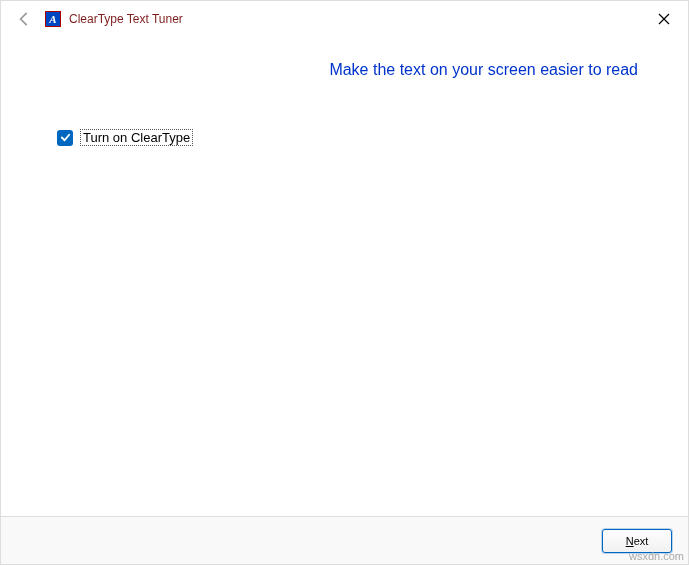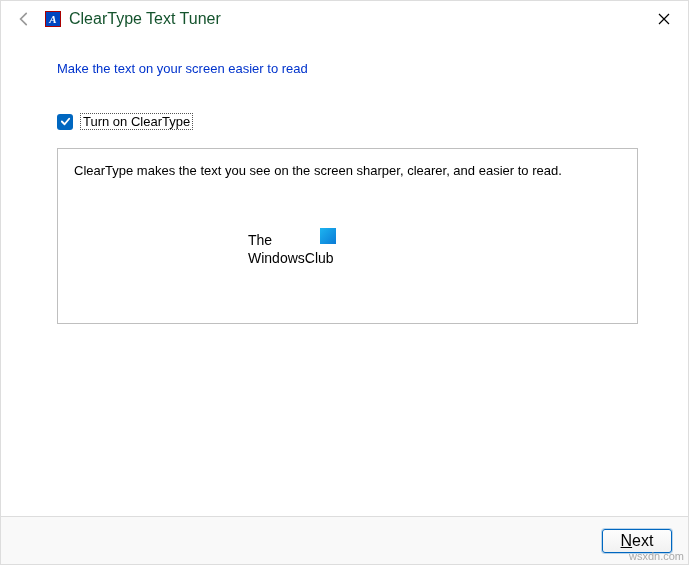--- a/index.html
+++ b/index.html
@@ -47,44 +47,45 @@
       align-items: center;
       justify-content: center;
       color: #fff;
       font-size: 11px;
       font-weight: bold;
       font-style: italic;
       font-family: Georgia, serif;
       margin-right: 8px;
     }
     .app-title {
-      font-size: 16px;
-      color: #14532d;
+      font-size: 12px;
+      color: #7f1d1d;
     }
     .close-btn {
       position: absolute;
       right: 14px;
       top: 8px;
       width: 20px;
       height: 20px;
       display: flex;
       align-items: center;
       justify-content: center;
       font-size: 14px;
       color: #000;
       cursor: pointer;
     }
     .content {
       padding: 24px 50px 0 56px;
     }
     .heading {
       color: #0033cc;
-      font-size: 13px;
+      font-size: 16px;
       font-weight: 400;
-      margin-bottom: 37px;
+      margin-bottom: 50px;
+      text-align: right;
     }
     .checkbox-row {
       display: flex;
       align-items: center;
       margin-bottom: 18px;
     }
     .checkbox {
       width: 16px;
       height: 16px;
       background: #0067c0;
@@ -140,21 +141,21 @@
       justify-content: flex-end;
       padding: 0 16px;
       gap: 8px;
     }
     .btn {
       min-width: 70px;
       height: 24px;
       border: 1px solid #bbb;
       border-radius: 3px;
       background: linear-gradient(#fdfdfd, #f1f1f1);
-      font-size: 16px;
+      font-size: 11px;
       cursor: pointer;
       display: flex;
       align-items: center;
       justify-content: center;
       font-family: inherit;
       padding: 0 12px;
     }
     .btn.primary {
       border: 1px solid #0067c0;
       box-shadow: 0 0 0 1px rgba(0,103,192,0.25);
@@ -194,28 +195,20 @@
 
     <div class="checkbox-row">
       <div class="checkbox">
         <svg viewBox="0 0 12 12">
             <path d="M2 6 L5 9 L10 3" stroke="#fff" stroke-width="2" fill="none" stroke-linecap="round" stroke-linejoin="round"></path>
           </svg>
       </div>
       <span class="checkbox-label">Turn on ClearType</span>
     </div>
 
-    <div class="info-box">
-      <div>ClearType makes the text you see on the screen sharper, clearer, and easier to read.</div>
-      <div class="watermark">
-        <div class="watermark-sq"></div>
-        <div>The</div>
-        <div>WindowsClub</div>
-      </div>
-    </div>
   </div>
 
   <div class="footer">
     <button class="btn primary">
         <span><span class="u">N</span><span>ext</span></span>
       </button>
   </div>
 
   <div class="attribution">wsxdn.com</div>
 </div>

